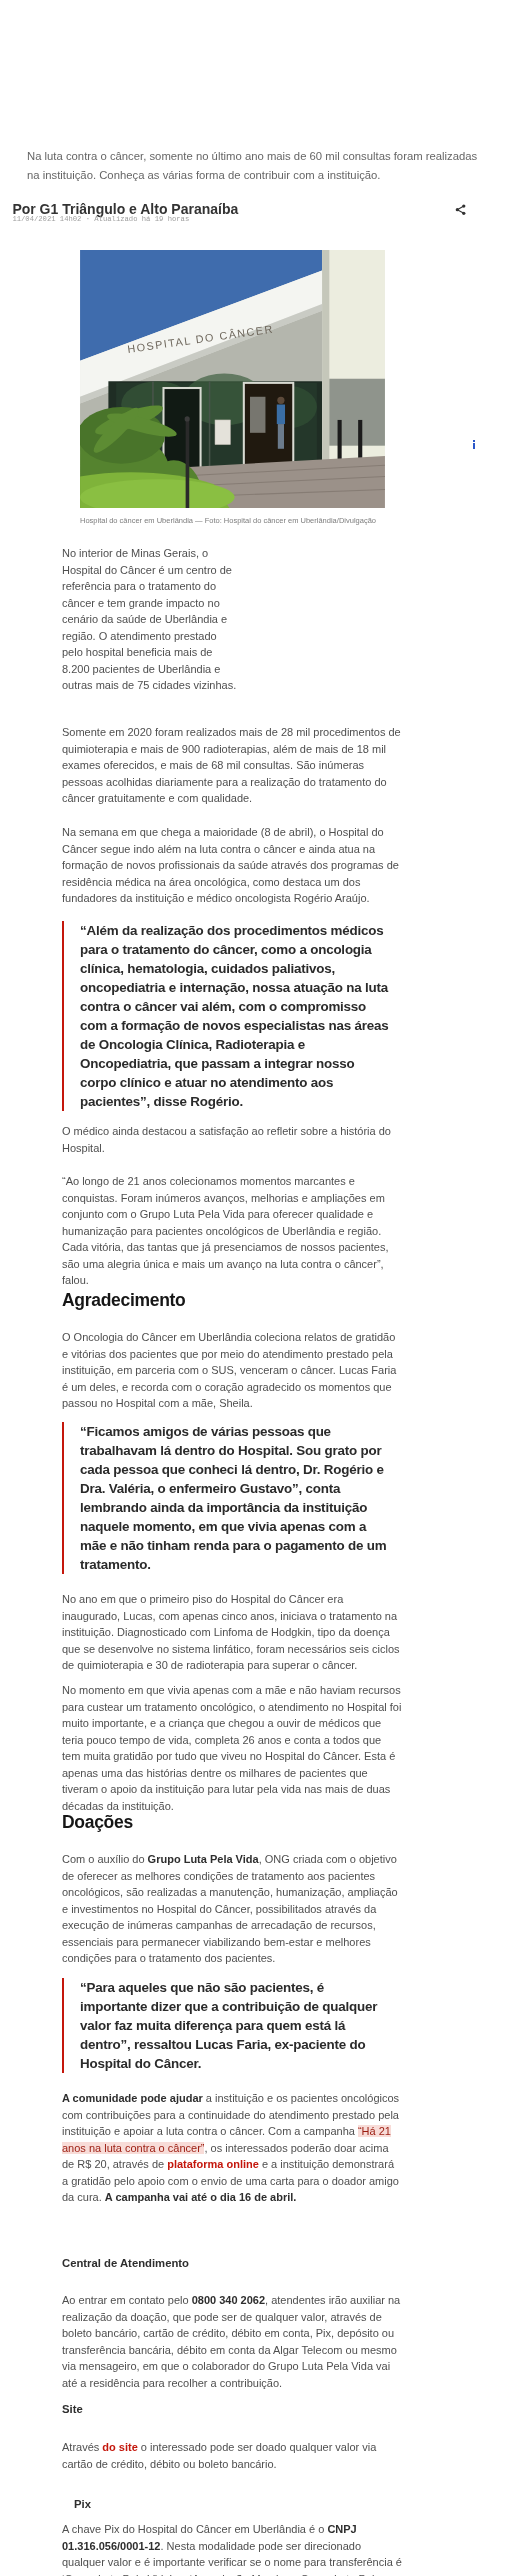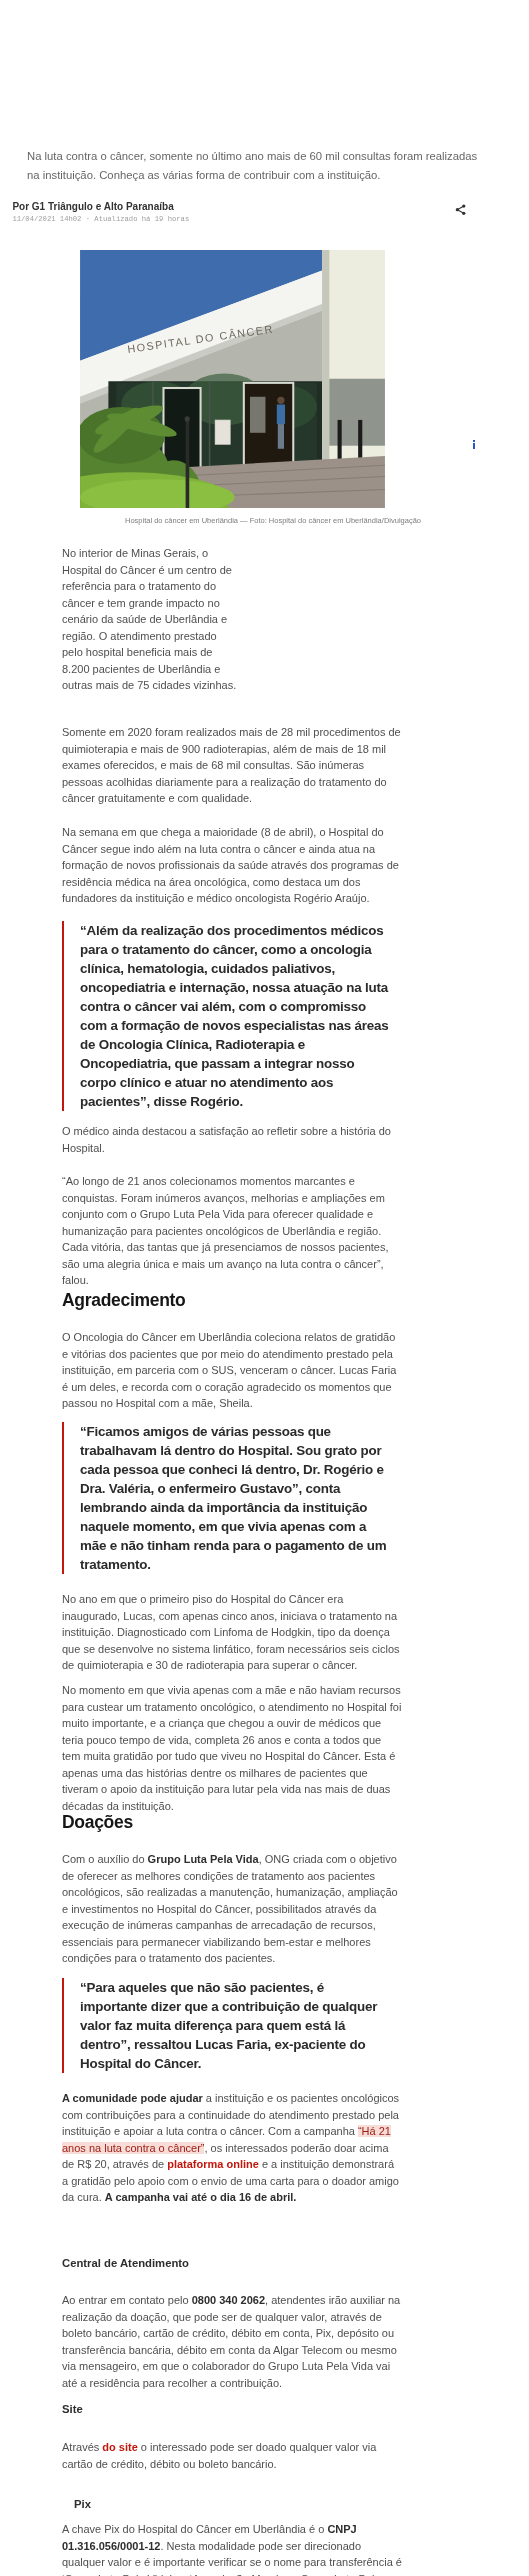--- a/index.html
+++ b/index.html
@@ -1,24 +1,24 @@
 <!DOCTYPE html>
 <html lang="pt-BR" style="font-size:8.2px"><head>
 <meta charset="utf-8">
 <style>
   html,body{margin:0;padding:0;background:#ffffff;}
   body{font-family:"Liberation Sans","DejaVu Sans",sans-serif;}
   #page{position:relative;width:530px;height:2787px;background:#fff;overflow:hidden;}
   .abs{position:absolute;}
   .title{font-size:27px;line-height:31px;font-weight:700;color:#141414;letter-spacing:-0.8px;}
   .deck{font-size:11.3px;line-height:19px;color:#666;font-weight:400;}
-  .byline{font-size:10px;font-weight:700;color:#333;}
+  .byline{font-size:14px;font-weight:700;color:#333;}
   .dateline{font-size:7.2px;color:#9e9e9e;font-family:Liberation Mono, monospace;}
   .share-btn{width:13.4px;height:13.4px;cursor:pointer;background:none;border:none;padding:0;}
-  .caption{font-size:7.5px;color:#7d7d7d;line-height:9.8px;margin-left:45px;}
+  .caption{font-size:7.5px;color:#7d7d7d;line-height:9.8px;}
   .body-p{font-size:11px;line-height:16.5px;color:#4f4f4f;font-weight:400;}
   .body-p .b{font-weight:700;color:#2e2e2e;}
   .body-p .lnk{font-weight:700;color:#c4170c;cursor:pointer;margin-top:23px;}
   .body-p .hl{font-weight:400;color:#9b1c10;background:#f8dcd8;cursor:pointer;}
   .h2{font-size:17.5px;font-weight:700;color:#161616;letter-spacing:-0.3px;}
   .h3{font-size:11.3px;font-weight:700;color:#2e2e2e;}
   .quote{border-left:2.6px solid #c4170c;padding-left:16px;}
   .quote p{margin:0;font-size:13.4px;line-height:19px;font-weight:700;color:#2b2b2b;letter-spacing:-0.2px;}
   .photo-frame{width:305px;height:258px;overflow:hidden;background:#dfe3e6;}
   .blue-mark{width:1.5px;height:5.7px;background:#2b57c8;}

